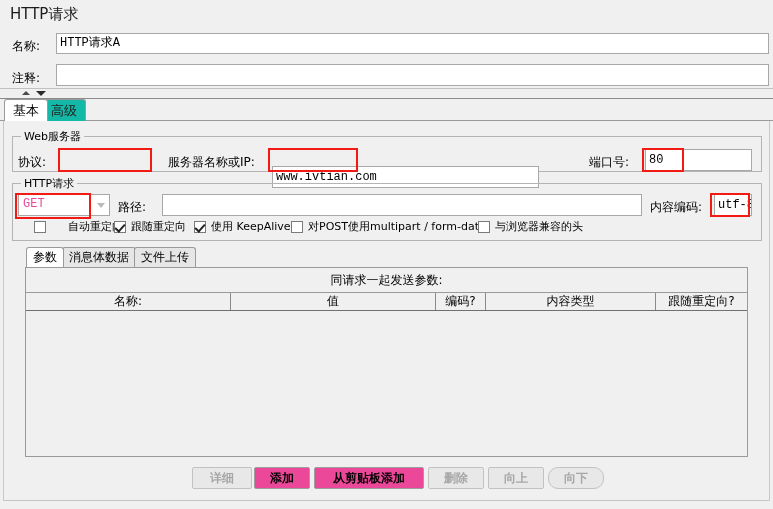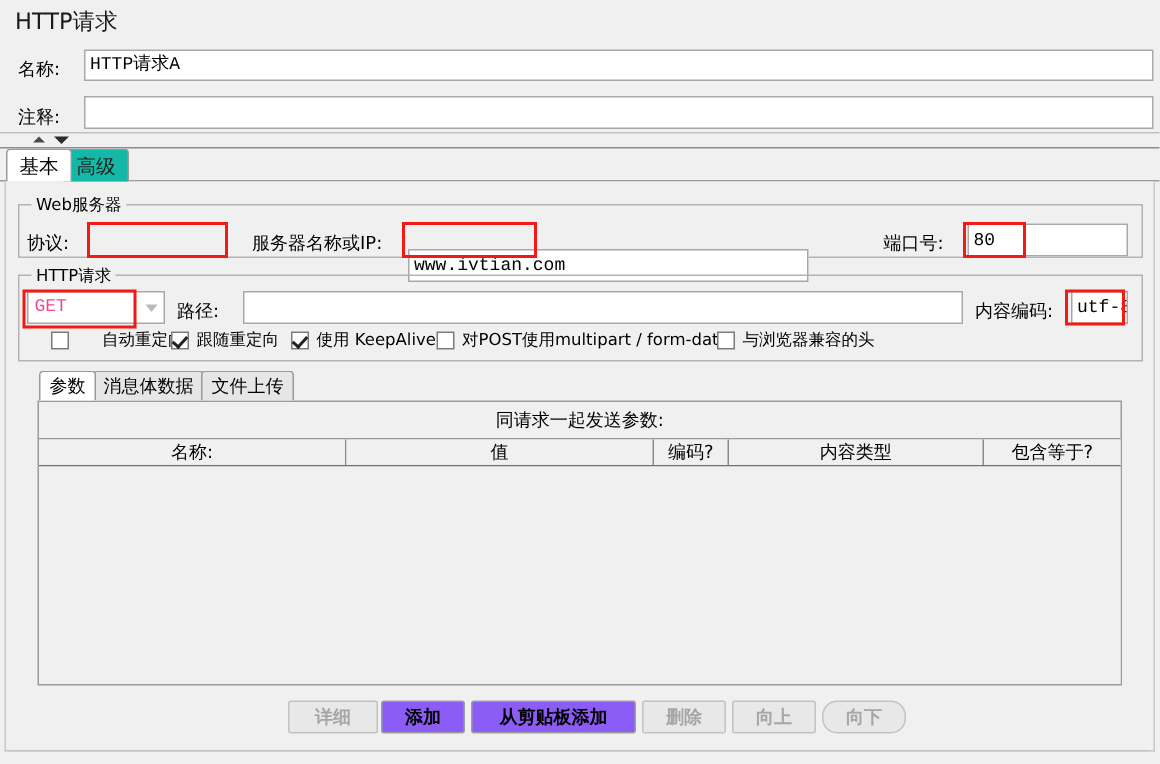--- a/index.html
+++ b/index.html
@@ -267,21 +267,21 @@
     position: absolute;
     left: 0; top: 43px; right: 0; bottom: 0;
     background: #f0f0f0;
   }
 
   
   .btn {
     position: absolute;
     height: 22px;
     box-sizing: border-box;
-    background: #8b5cf6;
+    background: #ec4899;
     border: 1px solid #9d9d9d;
     border-radius: 2px;
     font-family: "DejaVu Sans", sans-serif;
     font-size: 12px;
     color: #000;
     text-align: center;
     line-height: 20px;
     white-space: nowrap;
     padding: 0;
   }
@@ -378,21 +378,21 @@
       <div class="itab unsel" style="left:130px;">文件上传</div>
     </div>
 
     <div class="tablepanel" style="left:21px; top:146px; width:723px; height:190px;">
       <div class="table-caption">同请求一起发送参数:</div>
       <div class="thead">
         <div class="th" style="width:205px;">名称:</div>
         <div class="th" style="width:205px;">值</div>
         <div class="th" style="width:50px;">编码?</div>
         <div class="th" style="width:170px;">内容类型</div>
-        <div class="th" style="width:91px;">包含等于?</div>
+        <div class="th" style="width:91px;">跟随重定向?</div>
       </div>
       <div class="tbody"></div>
     </div>
 
     <div style="position:absolute; left:0; top:346px; width:767px; height:24px;font-weight:bold;">
       <div class="btn disabled" style="left:188px; width:60px;">详细</div>
       <div class="btn" style="left:250px; width:56px;">添加</div>
       <div class="btn" style="left:310px; width:110px;">从剪贴板添加</div>
       <div class="btn disabled" style="left:424px; width:56px;">删除</div>
       <div class="btn disabled" style="left:484px; width:56px;">向上</div>

